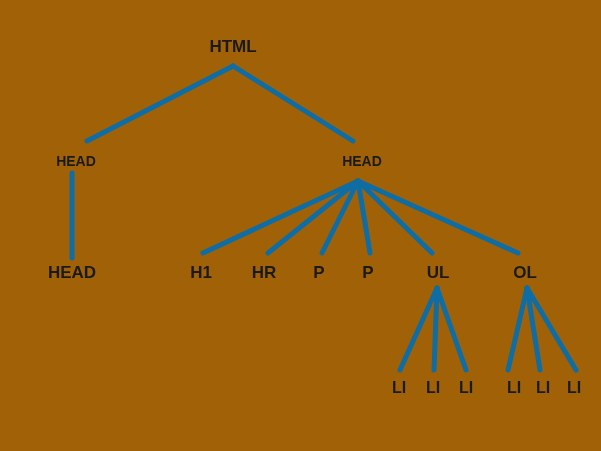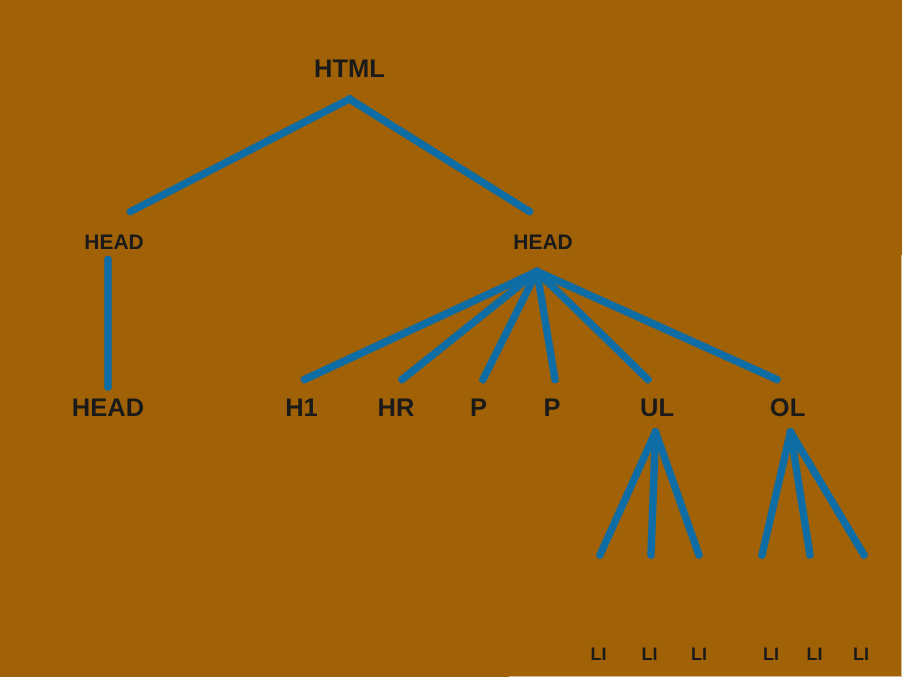--- a/index.html
+++ b/index.html
@@ -32,21 +32,21 @@
     color: #1a1a1a;
     white-space: nowrap;
     transform: translate(-50%, -50%);
     letter-spacing: 0px;
     line-height: 1;
     -webkit-font-smoothing: none;
   }
   .lvl-root   { font-size: 17px; }
   .lvl-1      { font-size: 14px; }
   .lvl-2      { font-size: 17px; }
-  .lvl-3      { font-size: 12px; margin-top: 48px; }
+  .lvl-3      { font-size: 16px; }
 </style>
 </head>
 <body>
 
 <div id="diagram-root">
   <svg id="tree-svg" viewBox="0 0 601 451" xmlns="http://www.w3.org/2000/svg">
       <line x1="233" y1="66" x2="87" y2="141" stroke="#0d6da4" stroke-width="5" stroke-linecap="round"></line>
       <line x1="233" y1="66" x2="353" y2="141" stroke="#0d6da4" stroke-width="5" stroke-linecap="round"></line>
       <line x1="72" y1="173" x2="72" y2="258" stroke="#0d6da4" stroke-width="5" stroke-linecap="round"></line>
       <line x1="358" y1="181" x2="203" y2="253" stroke="#0d6da4" stroke-width="5" stroke-linecap="round"></line>

